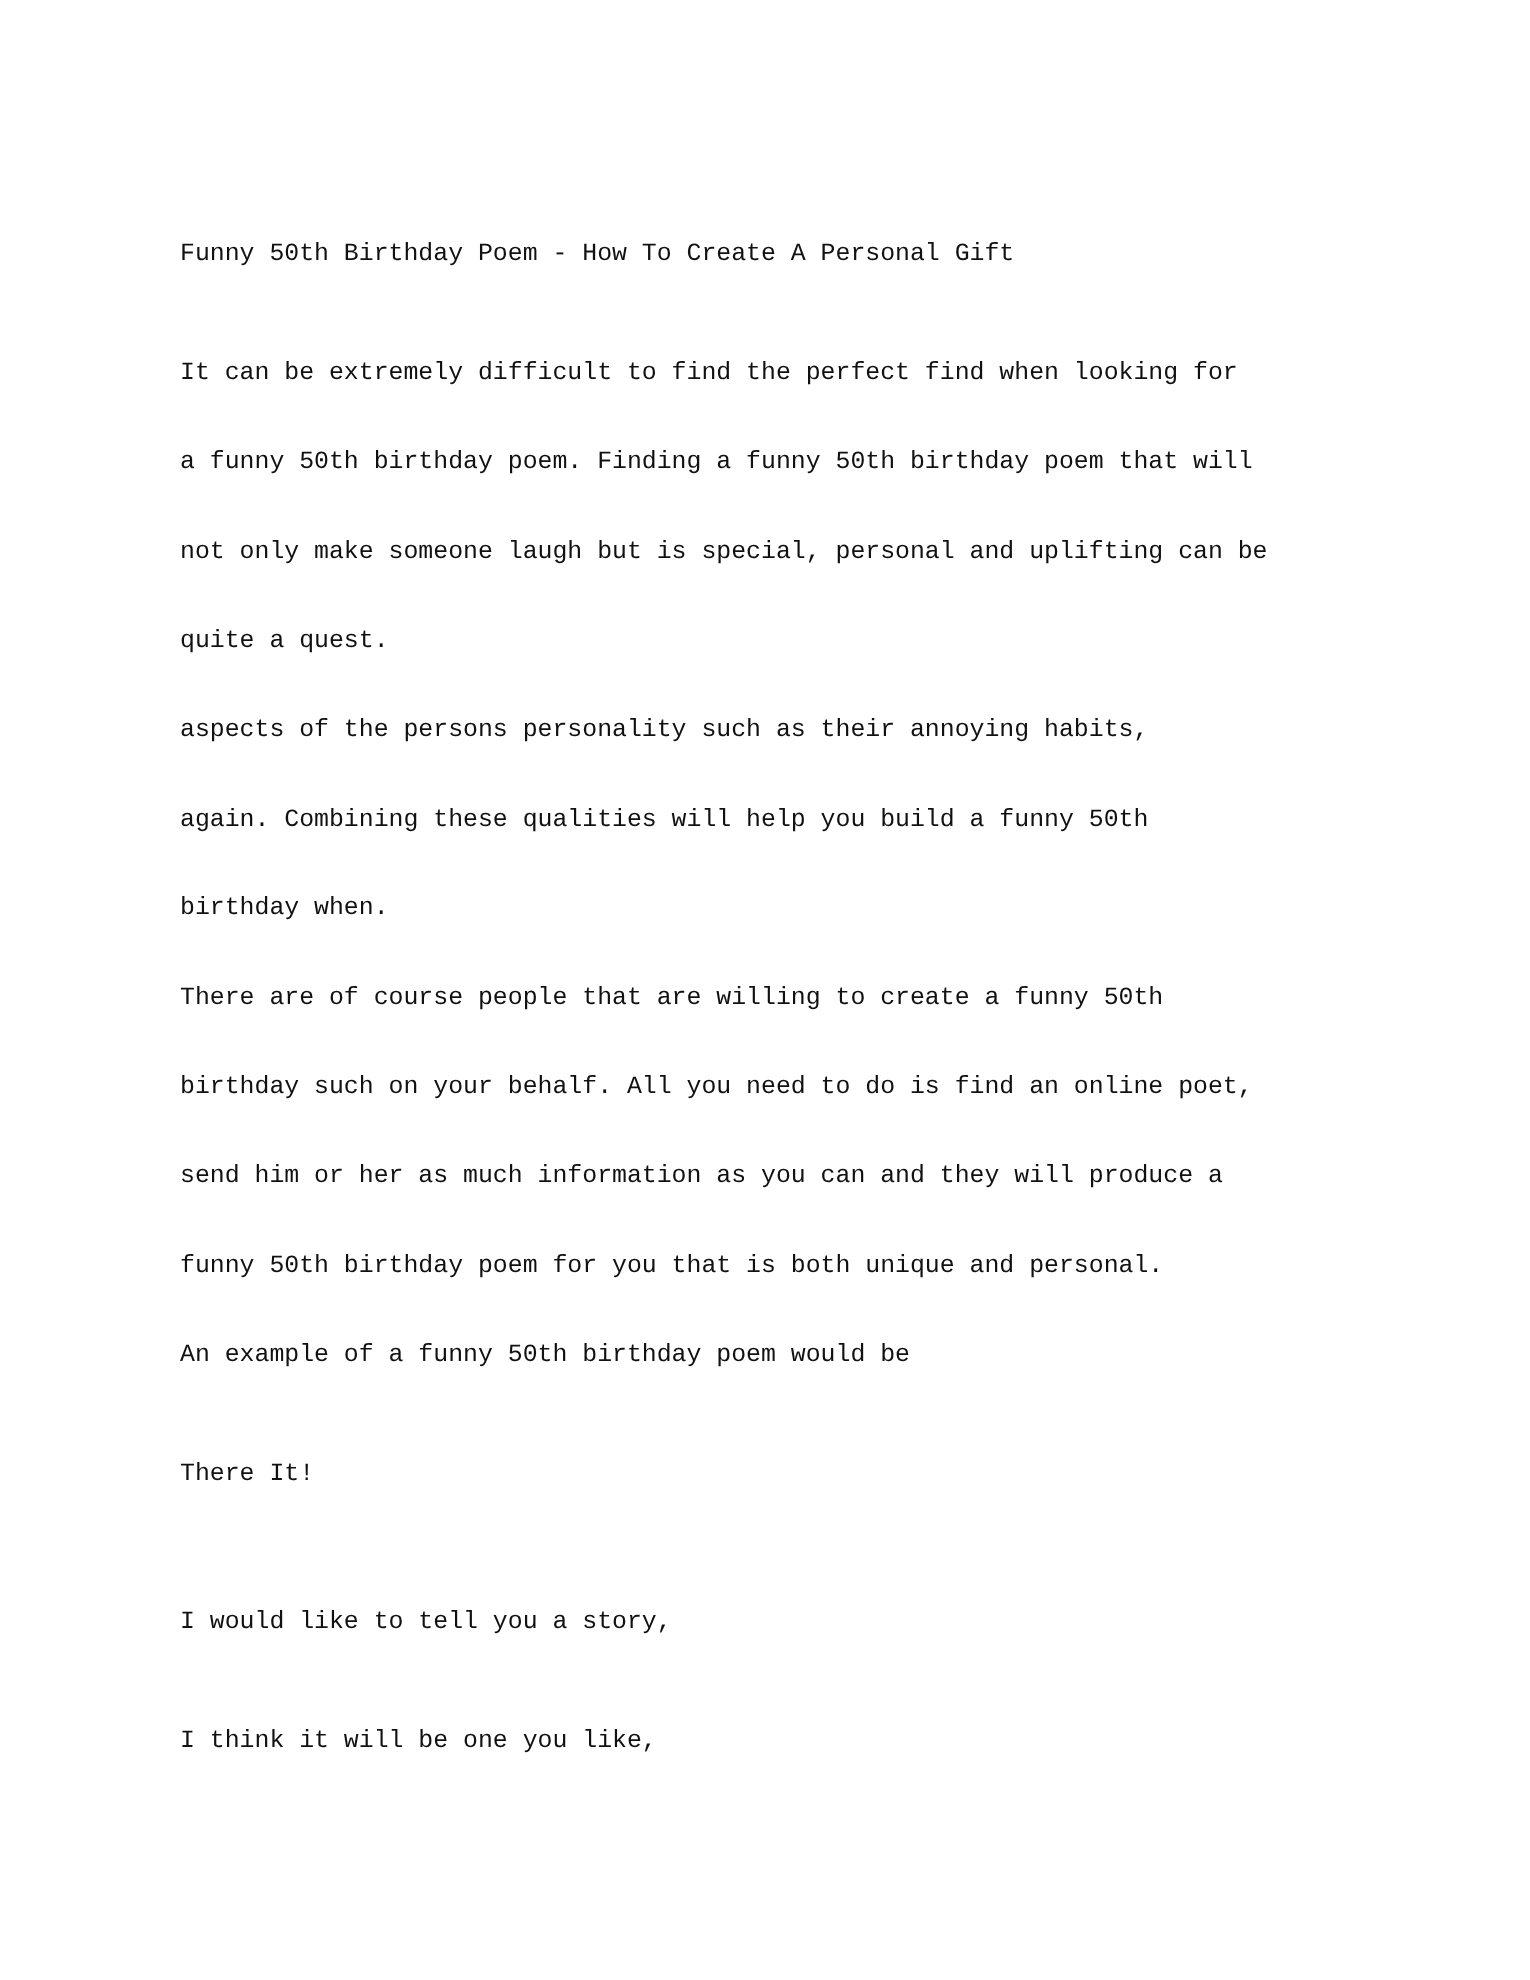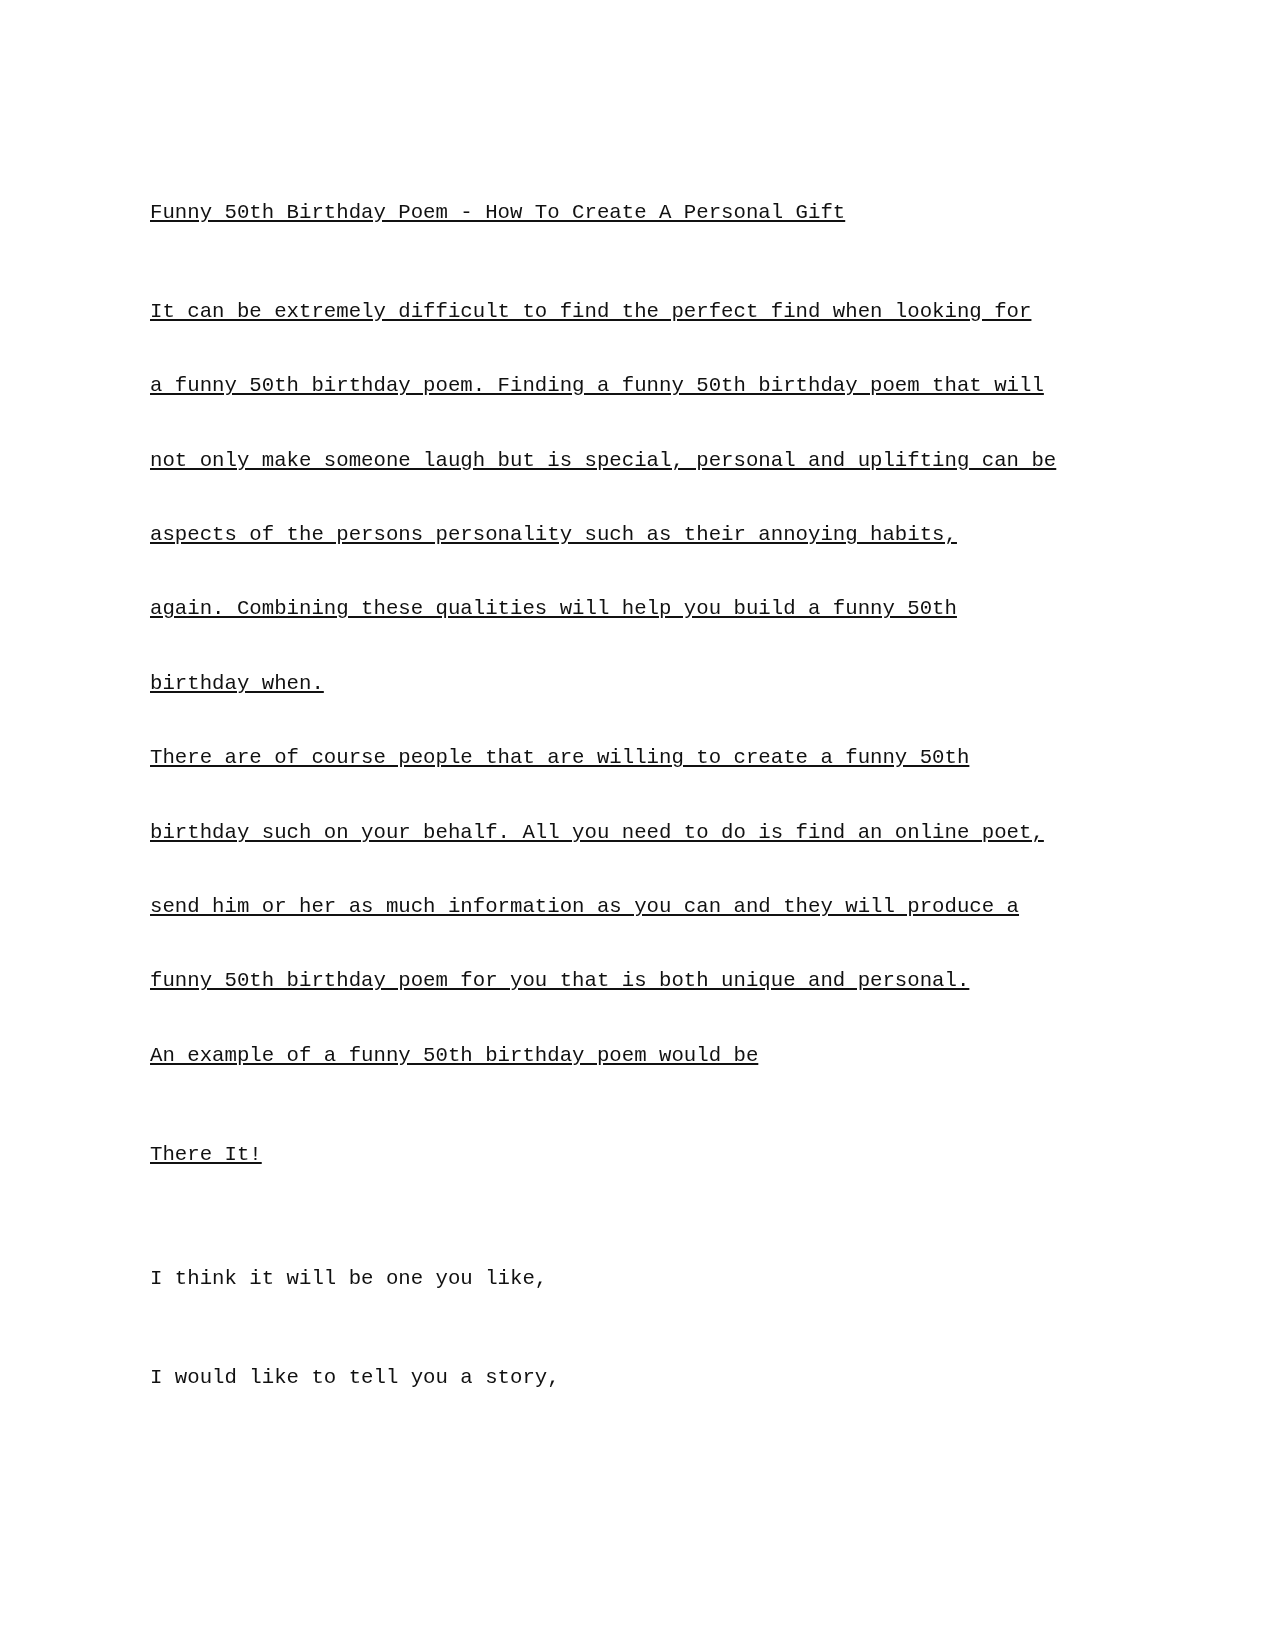--- a/index.html
+++ b/index.html
@@ -20,49 +20,49 @@
     width: 1040px;
     font-family: "Liberation Mono", "DejaVu Sans Mono", monospace;
     font-size: 20.7px;
     line-height: 24.8px;
     color: #111111;
     white-space: pre;
     font-weight: 400;
   }
   .line {
     height: 24.8px;
-    text-decoration: underline;
   }
   .poem-line {
     margin-top: 24.8px; 
     height: 24.8px;
   }
 </style>
 </head>
 <body>
 
 <div class="page-text">
   <div class="line">Funny 50th Birthday Poem - How To Create A Personal Gift</div>
 
   <div class="line">It can be extremely difficult to find the perfect find when looking for</div>
   <div class="line">a funny 50th birthday poem. Finding a funny 50th birthday poem that will</div>
   <div class="line">not only make someone laugh but is special, personal and uplifting can be</div>
+  <div class="line">quite a quest.</div>
   <div class="line">aspects of the persons personality such as their annoying habits,</div>
   <div class="line">again. Combining these qualities will help you build a funny 50th</div>
   <div class="line">birthday when.</div>
   <div class="line">There are of course people that are willing to create a funny 50th</div>
   <div class="line">birthday such on your behalf. All you need to do is find an online poet,</div>
   <div class="line">send him or her as much information as you can and they will produce a</div>
   <div class="line">funny 50th birthday poem for you that is both unique and personal.</div>
   <div class="line">An example of a funny 50th birthday poem would be</div>
 
   <div class="line">There It!</div>
 
+  <div class="poem-line">I would like to tell you a story,</div>
   <div class="poem-line">I think it will be one you like,</div>
-  <div class="poem-line">I would like to tell you a story,</div>
   
   
   
   
   
   
   
   
   
   

